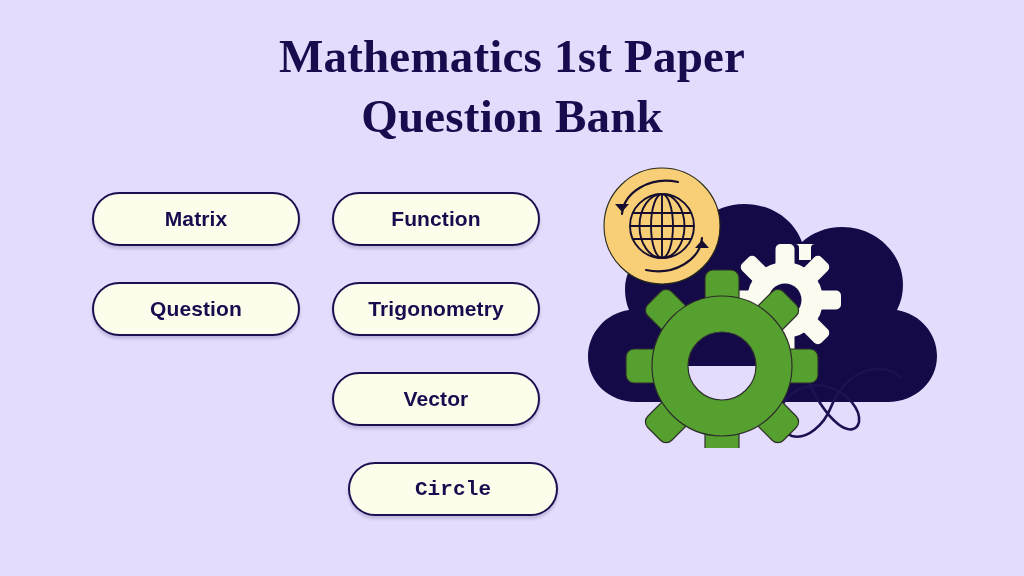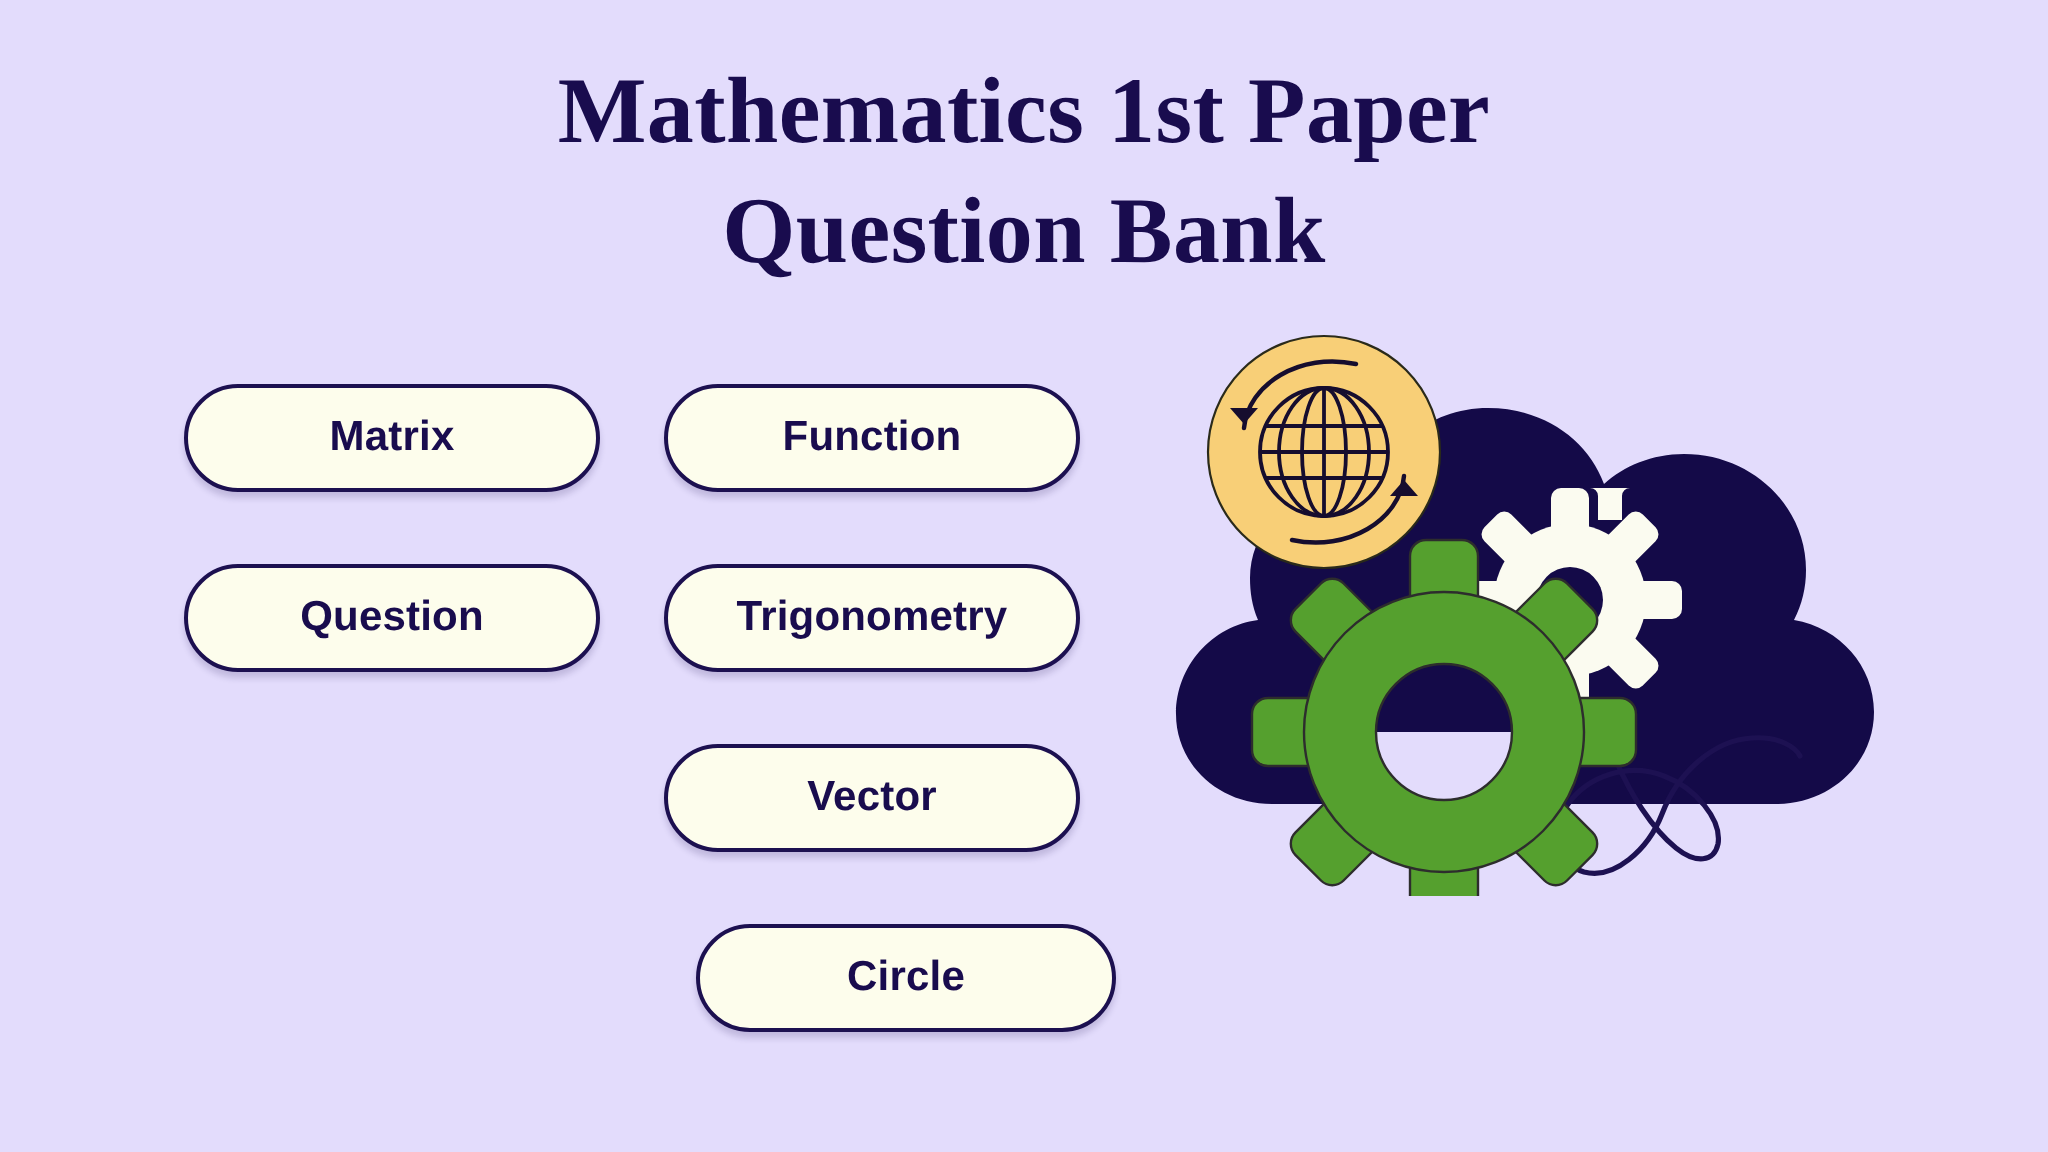--- a/index.html
+++ b/index.html
@@ -64,21 +64,21 @@
     letter-spacing: 0.1px;
     white-space: nowrap;
     box-shadow: 0 3px 3px rgba(25, 12, 78, 0.17);
     cursor: pointer;
     user-select: none;
   }
   .pill.w-wide   { width: 208px; }
   .pill.w-narrow { width: 208px; }
   .pill.gap      { margin-bottom: 36px; }
   
-  .pill.shift    { margin-left: 16px; width: 210px; }
+  .pill.shift    { margin-left: 16px; width: 210px; font-family: Liberation Mono, monospace; }
 
   
   #illustration {
     position: absolute;
     left: 576px;
     top: 148px;
     width: 400px;
     height: 300px;
   }
   #illustration svg { display: block; }

